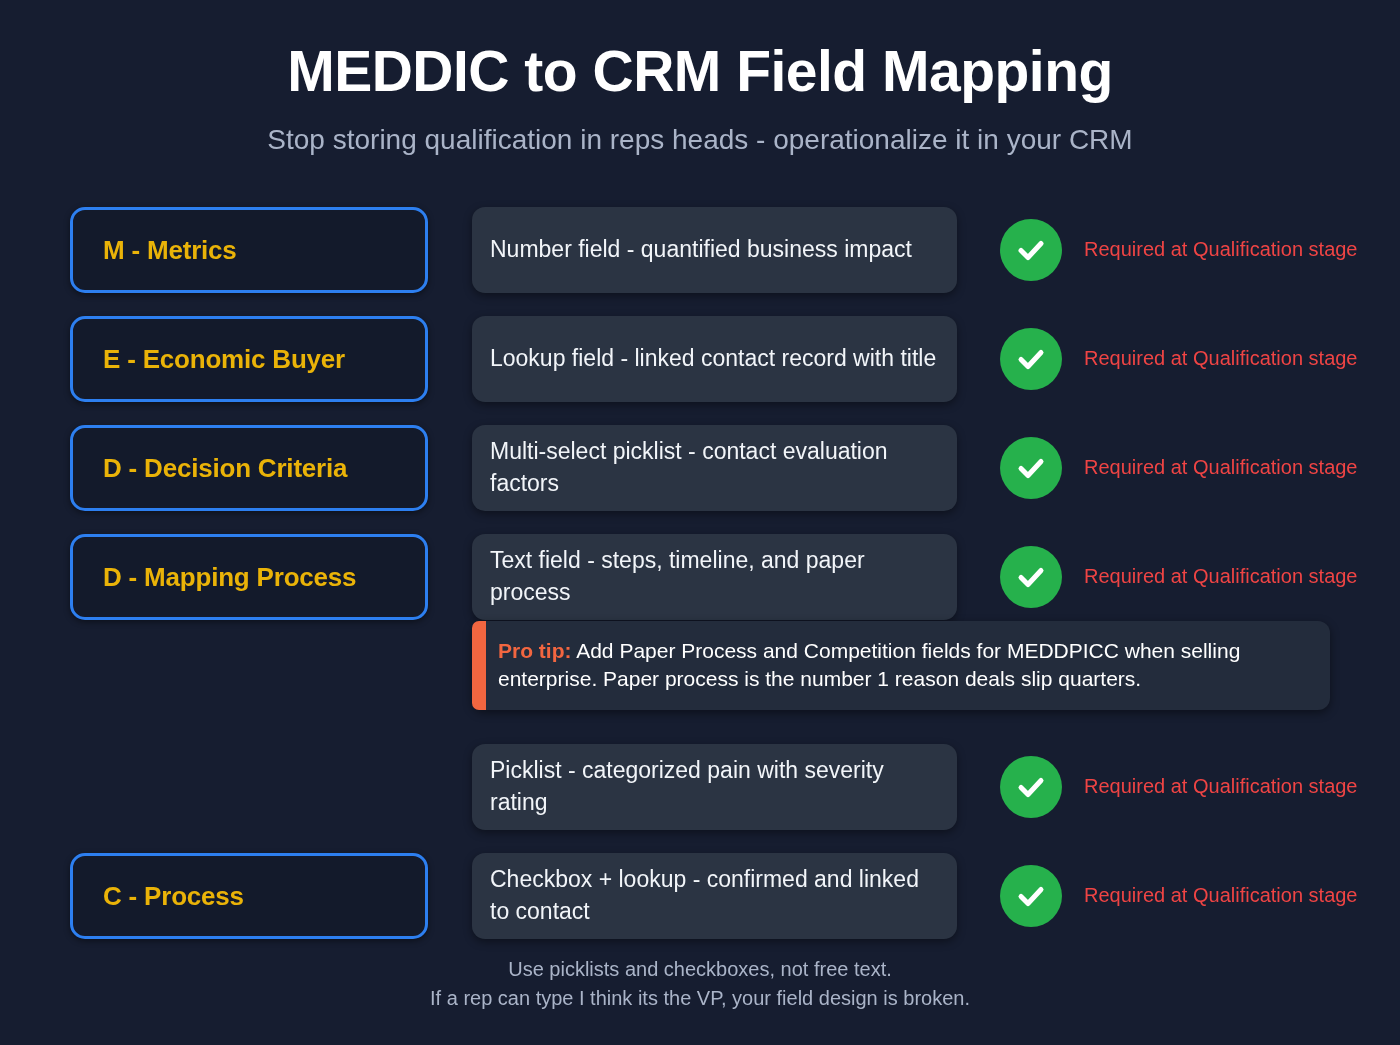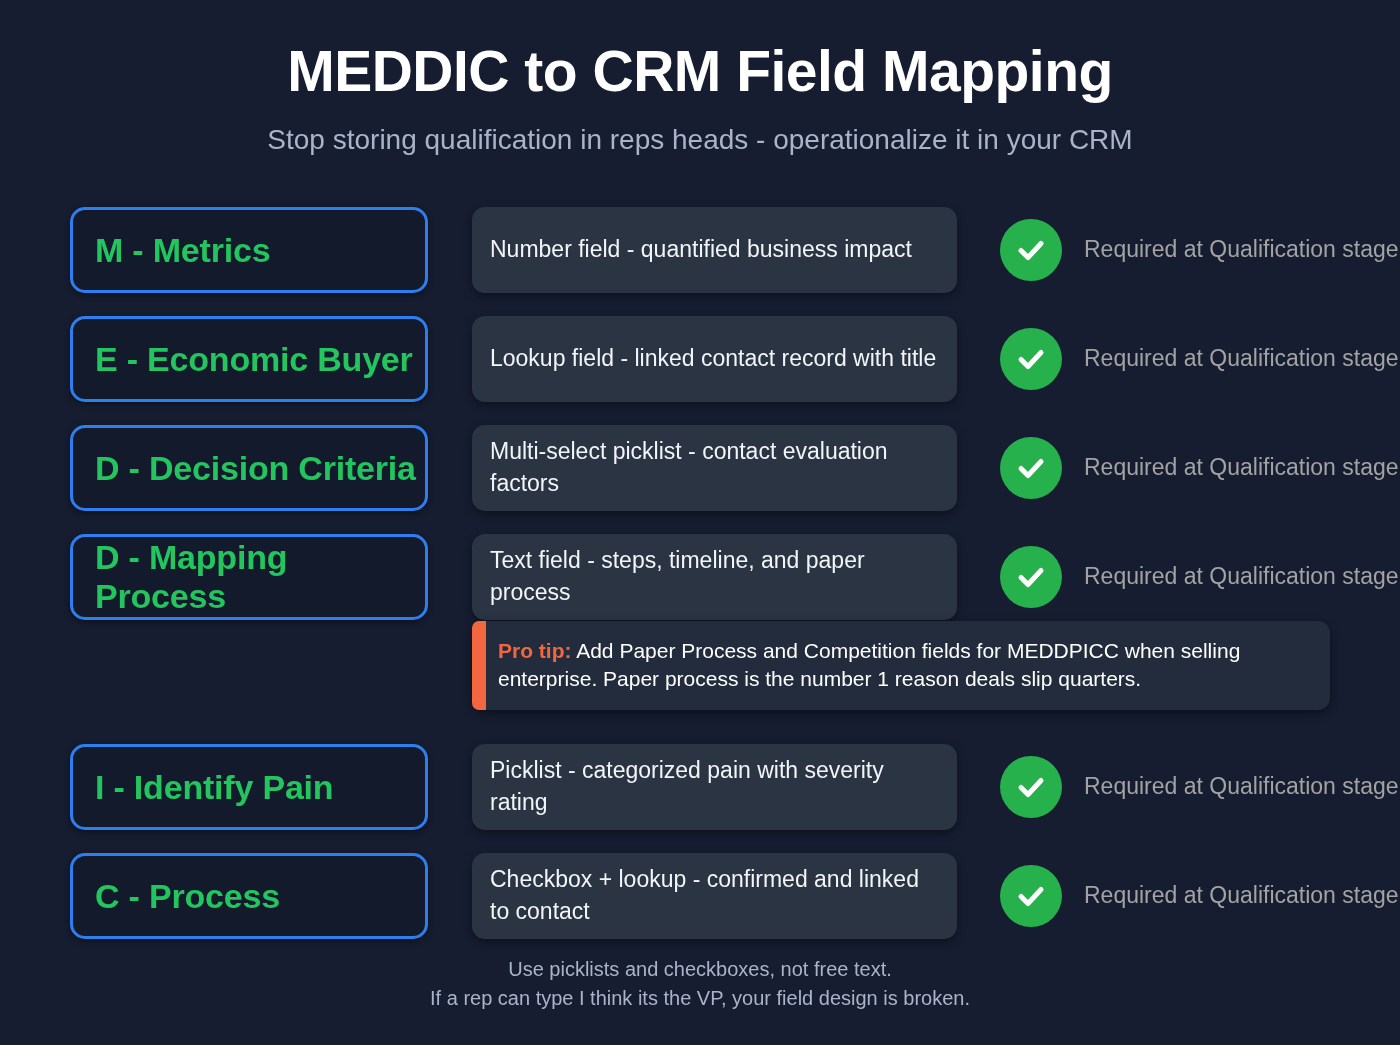--- a/index.html
+++ b/index.html
@@ -49,24 +49,25 @@
     width:358px; height:86px;
     border:3px solid #2d7ff0;
     border-radius:15px;
     background:#131a2b;
     display:flex;
     align-items:center;
     box-shadow:0 2px 6px rgba(0,0,0,.45);
   }
   .pill-label {
     padding-left:22px;
-    font-size:34px;
+    font-size:26px;
     font-weight:bold;
-    color:#22c55e;
+    color:#eab308;
     letter-spacing:-0.2px;
+    margin-left:8px;
   }
 
   
   .card {
     position:absolute;
     left:472px; top:0;
     width:485px; height:86px;
     background:#2b3443;
     border-radius:13px;
     display:flex;
@@ -93,22 +94,22 @@
     width:62px; height:62px;
     border-radius:50%;
     background:#26b14c;
     display:flex;
     align-items:center;
     justify-content:center;
   }
   .check svg { display:block; }
   .status-text {
     margin-left:22px;
-    font-size:23px;
-    color:#a3a3a3;
+    font-size:20px;
+    color:#ef4444;
     line-height:1.38;
   }
 
   
   .protip {
     position:absolute;
     left:472px; top:621px;
     width:858px;
     padding:16px 22px 18px 26px;
     background:#232c3c;
@@ -217,23 +218,20 @@
         <span class="check">
           <svg width="34" height="34" viewBox="0 0 34 34">
               <path d="M7 17.5 L14 24.5 L27 10.5" fill="none" stroke="#ffffff" stroke-width="5" stroke-linecap="round" stroke-linejoin="round"></path>
             </svg>
         </span>
         <span class="status-text">Required at Qualification stage</span>
       </div>
     </div>
 
     <div class="row">
-      <div class="pill">
-        <span class="pill-label">I - Identify Pain</span>
-      </div>
       <div class="card">
         <span class="card-text">Picklist - categorized pain with severity rating</span>
       </div>
       <div class="status">
         <span class="check">
           <svg width="34" height="34" viewBox="0 0 34 34">
               <path d="M7 17.5 L14 24.5 L27 10.5" fill="none" stroke="#ffffff" stroke-width="5" stroke-linecap="round" stroke-linejoin="round"></path>
             </svg>
         </span>
         <span class="status-text">Required at Qualification stage</span>

